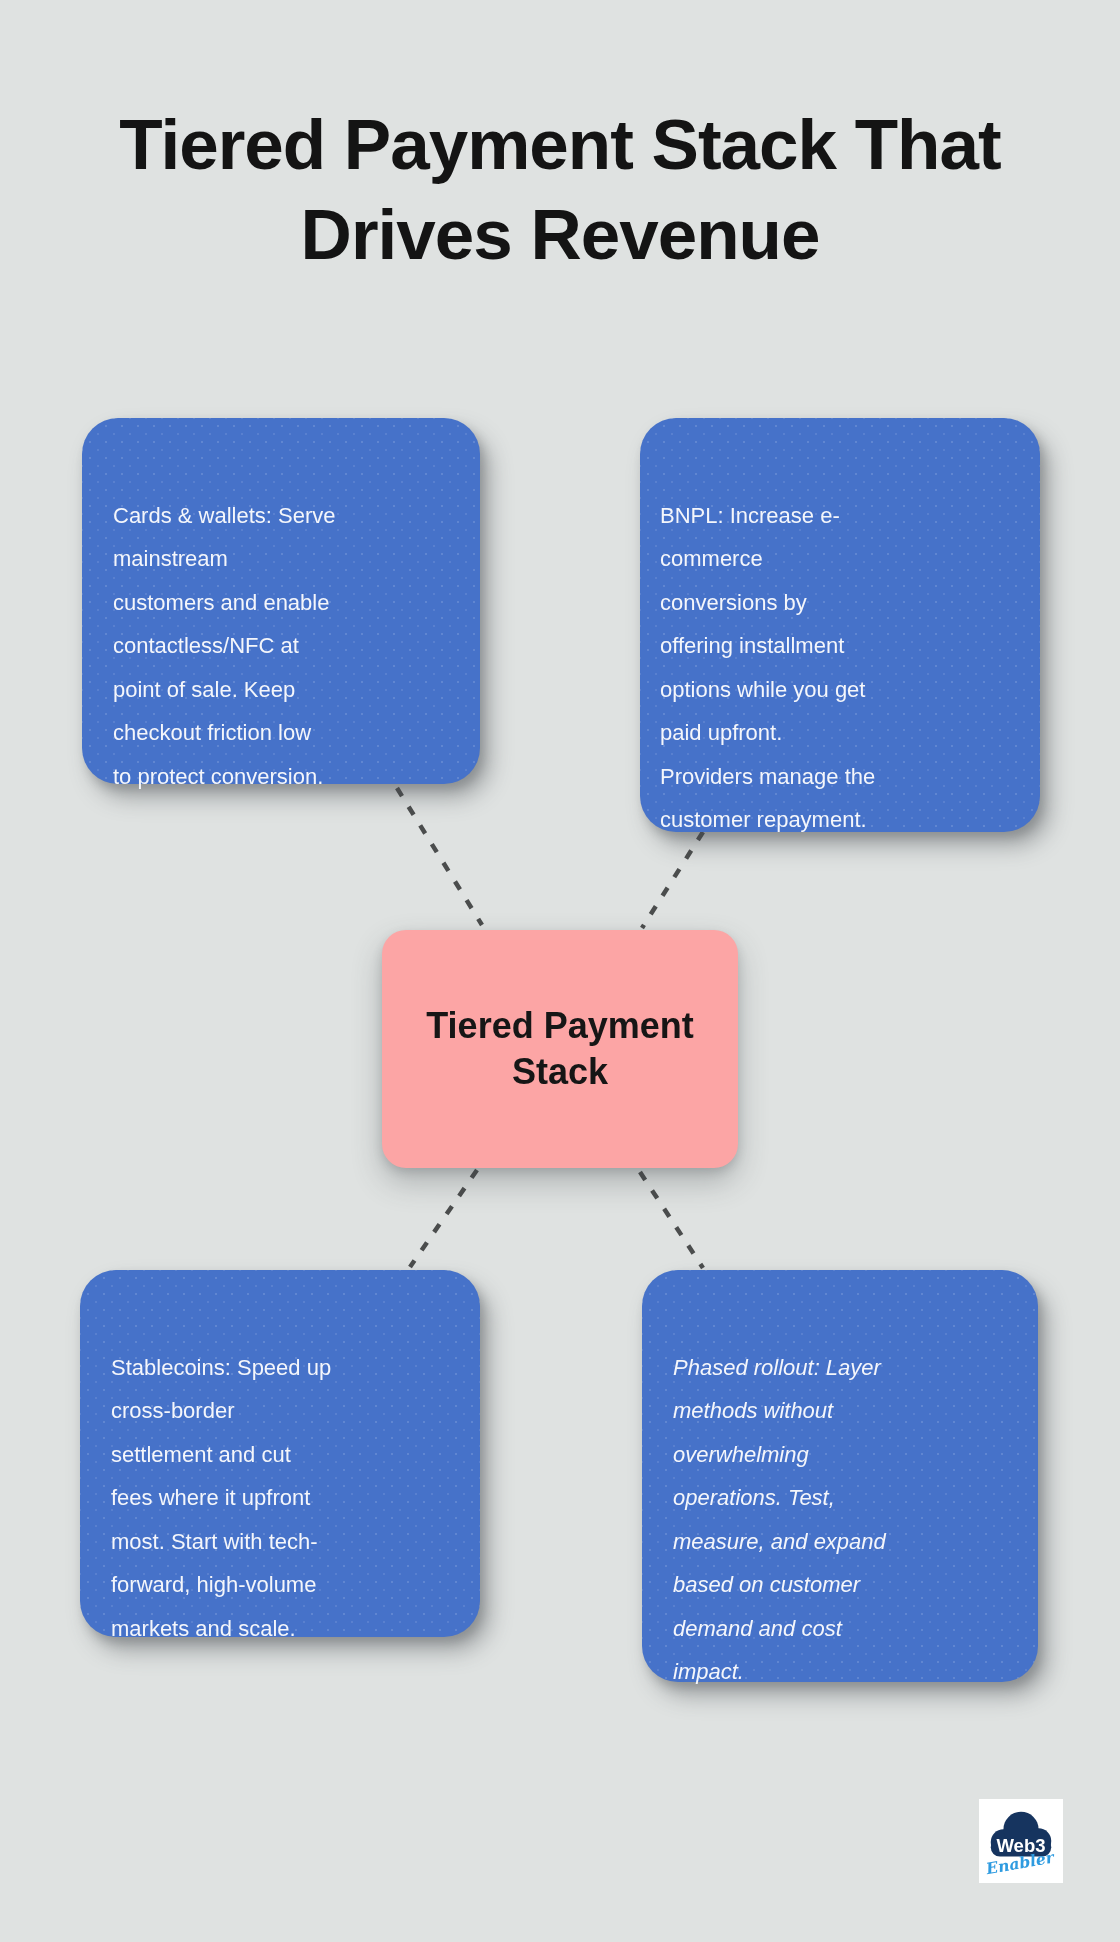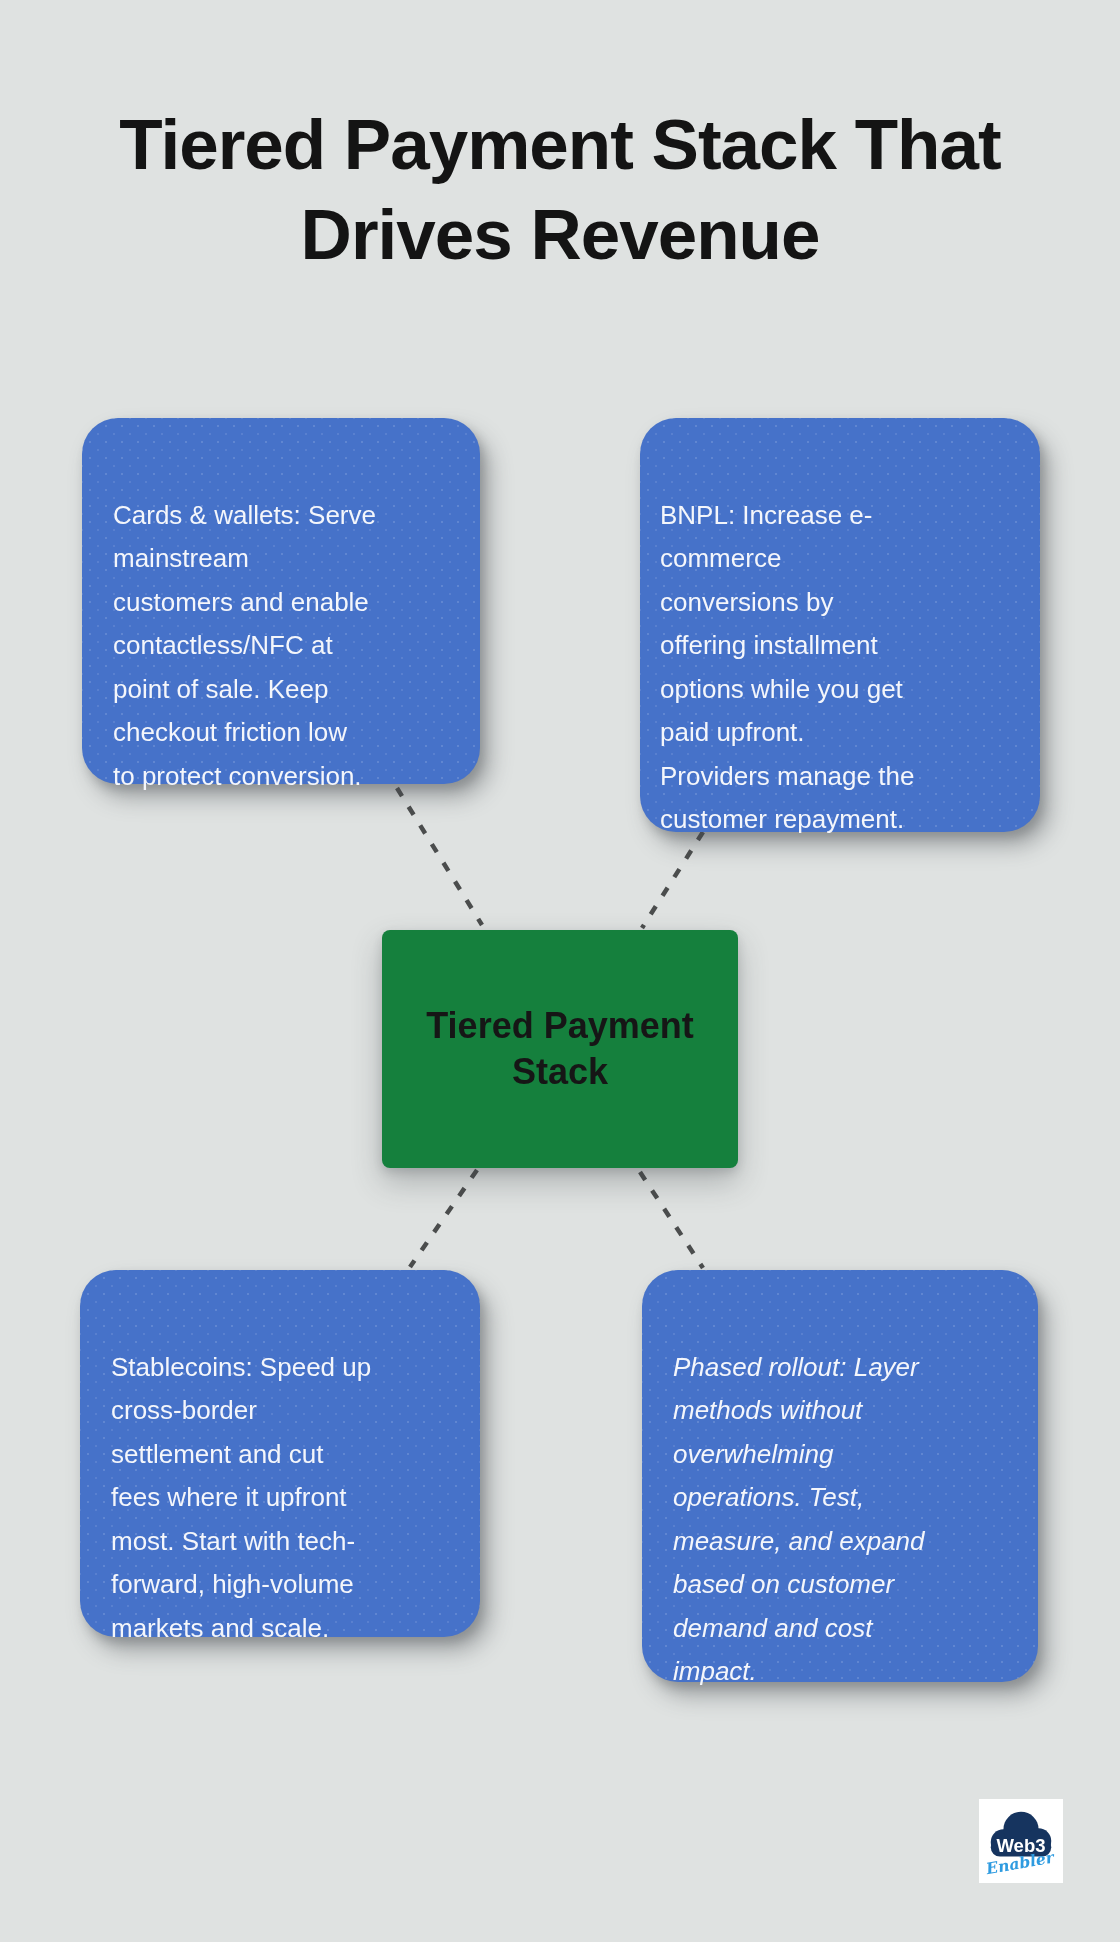--- a/index.html
+++ b/index.html
@@ -49,36 +49,36 @@
     background-image:
       radial-gradient(rgba(255,255,255,0.14) 1.2px, transparent 1.3px),
       radial-gradient(rgba(255,255,255,0.10) 1.2px, transparent 1.3px);
     background-size: 16px 16px, 16px 16px;
     background-position: 0 0, 8px 8px;
     border-radius: 36px;
     box-shadow: 10px 14px 22px rgba(70,75,80,0.40), 4px 6px 10px rgba(70,75,80,0.25);
     box-sizing: border-box;
     padding: 32px 26px 22px 31px;
     color: #f4f6fb;
-    font-size: 26px;
+    font-size: 22px;
     line-height: 43.5px;
     white-space: pre-line;
   }
   .node-1 { left: 82px;  top: 418px;  width: 398px; height: 366px; }
   .node-2 { left: 640px; top: 418px;  width: 400px; height: 414px; padding-left: 20px; }
   .node-3 { left: 80px;  top: 1270px; width: 400px; height: 367px; }
   .node-4 { left: 642px; top: 1270px; width: 396px; height: 412px; font-style: italic; }
   .center-node {
     position: absolute;
     left: 382px;
     top: 930px;
     width: 356px;
     height: 238px;
-    background: #15803d;
-    border-radius: 8px;
+    background: #fca5a5;
+    border-radius: 24px;
     box-shadow: 0 14px 30px rgba(60,65,70,0.30), 0 4px 10px rgba(60,65,70,0.18);
     display: flex;
     align-items: center;
     justify-content: center;
     text-align: center;
   }
   .center-label {
     font-size: 36px;
     line-height: 46px;
     font-weight: 700;

